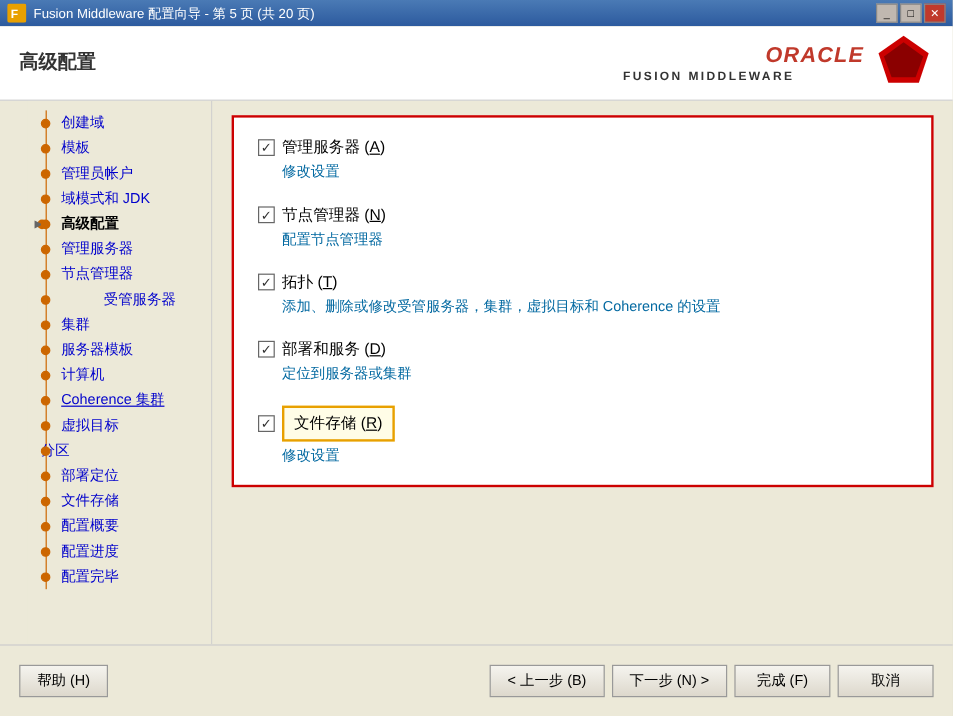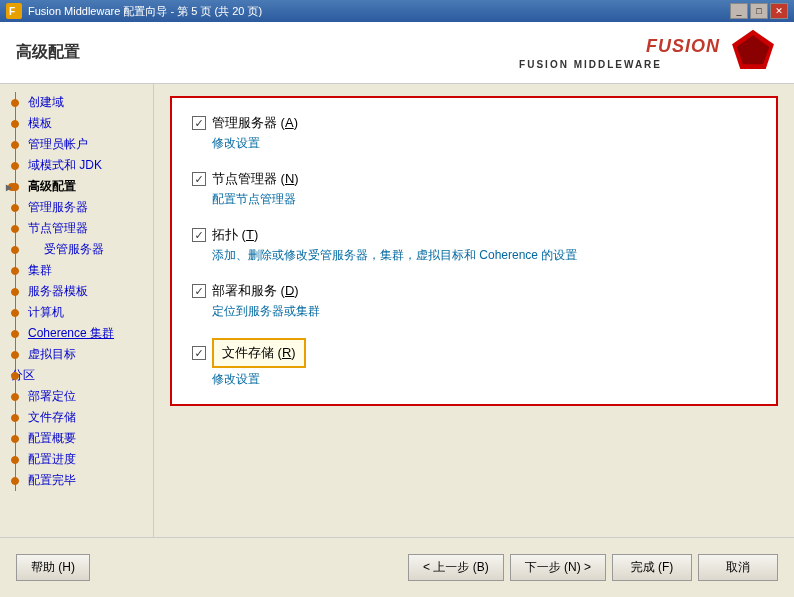--- a/index.html
+++ b/index.html
@@ -111,20 +111,21 @@
       overflow: hidden;
     }
 
     
     .sidebar {
       width: 154px;
       background: #ece9d8;
       padding: 8px 0;
       border-right: 1px solid #ccc;
       overflow-y: auto;
+      margin-left: 23px;
     }
     .sidebar-item {
       padding: 2px 10px 2px 20px;
       font-size: 12px;
       color: #0000cc;
       cursor: pointer;
       display: flex;
       align-items: center;
       gap: 4px;
       position: relative;
@@ -252,21 +253,21 @@
   </div>
 </div>
 
 <div class="main-window">
 
   <div class="header">
     <div class="header-title">高级配置</div>
     <div class="oracle-logo">
       <div class="oracle-brand">
         <div style="display:flex;flex-direction:column;align-items:flex-end">
-          <span class="oracle-text">FUSION</span>
+          <span class="oracle-text">ORACLE</span>
           <span class="oracle-subtitle">FUSION MIDDLEWARE</span>
         </div>
         <svg class="oracle-pentagon" viewBox="0 0 50 55">
           <polygon points="25,2 48,18 39,45 11,45 2,18" fill="#cc0000"></polygon>
           <polygon points="25,8 43,21 36,40 14,40 7,21" fill="#8b0000"></polygon>
         </svg>
       </div>
     </div>
   </div>
 
@@ -308,21 +309,21 @@
           <div class="sidebar-item" style="padding-left:28px;">
             <div style="position:absolute;left:11px;top:50%;transform:translateY(-50%);width:8px;height:8px;border-radius:50%;background:#cc6600;border:1px solid #cc6600;z-index:1;"></div>
             <span>管理服务器</span>
           </div>
 
           <div class="sidebar-item" style="padding-left:28px;">
             <div style="position:absolute;left:11px;top:50%;transform:translateY(-50%);width:8px;height:8px;border-radius:50%;background:#cc6600;border:1px solid #cc6600;z-index:1;"></div>
             <span>节点管理器</span>
           </div>
 
-          <div class="sidebar-item" style="padding-left:44px;">
+          <div class="sidebar-item" style="padding-left:44px;justify-content:center;">
             <div style="position:absolute;left:11px;top:50%;transform:translateY(-50%);width:8px;height:8px;border-radius:50%;background:#cc6600;border:1px solid #cc6600;z-index:1;"></div>
             <span>受管服务器</span>
           </div>
 
           <div class="sidebar-item" style="padding-left:28px;">
             <div style="position:absolute;left:11px;top:50%;transform:translateY(-50%);width:8px;height:8px;border-radius:50%;background:#cc6600;border:1px solid #cc6600;z-index:1;"></div>
             <span>集群</span>
           </div>
 
           <div class="sidebar-item" style="padding-left:28px;">

